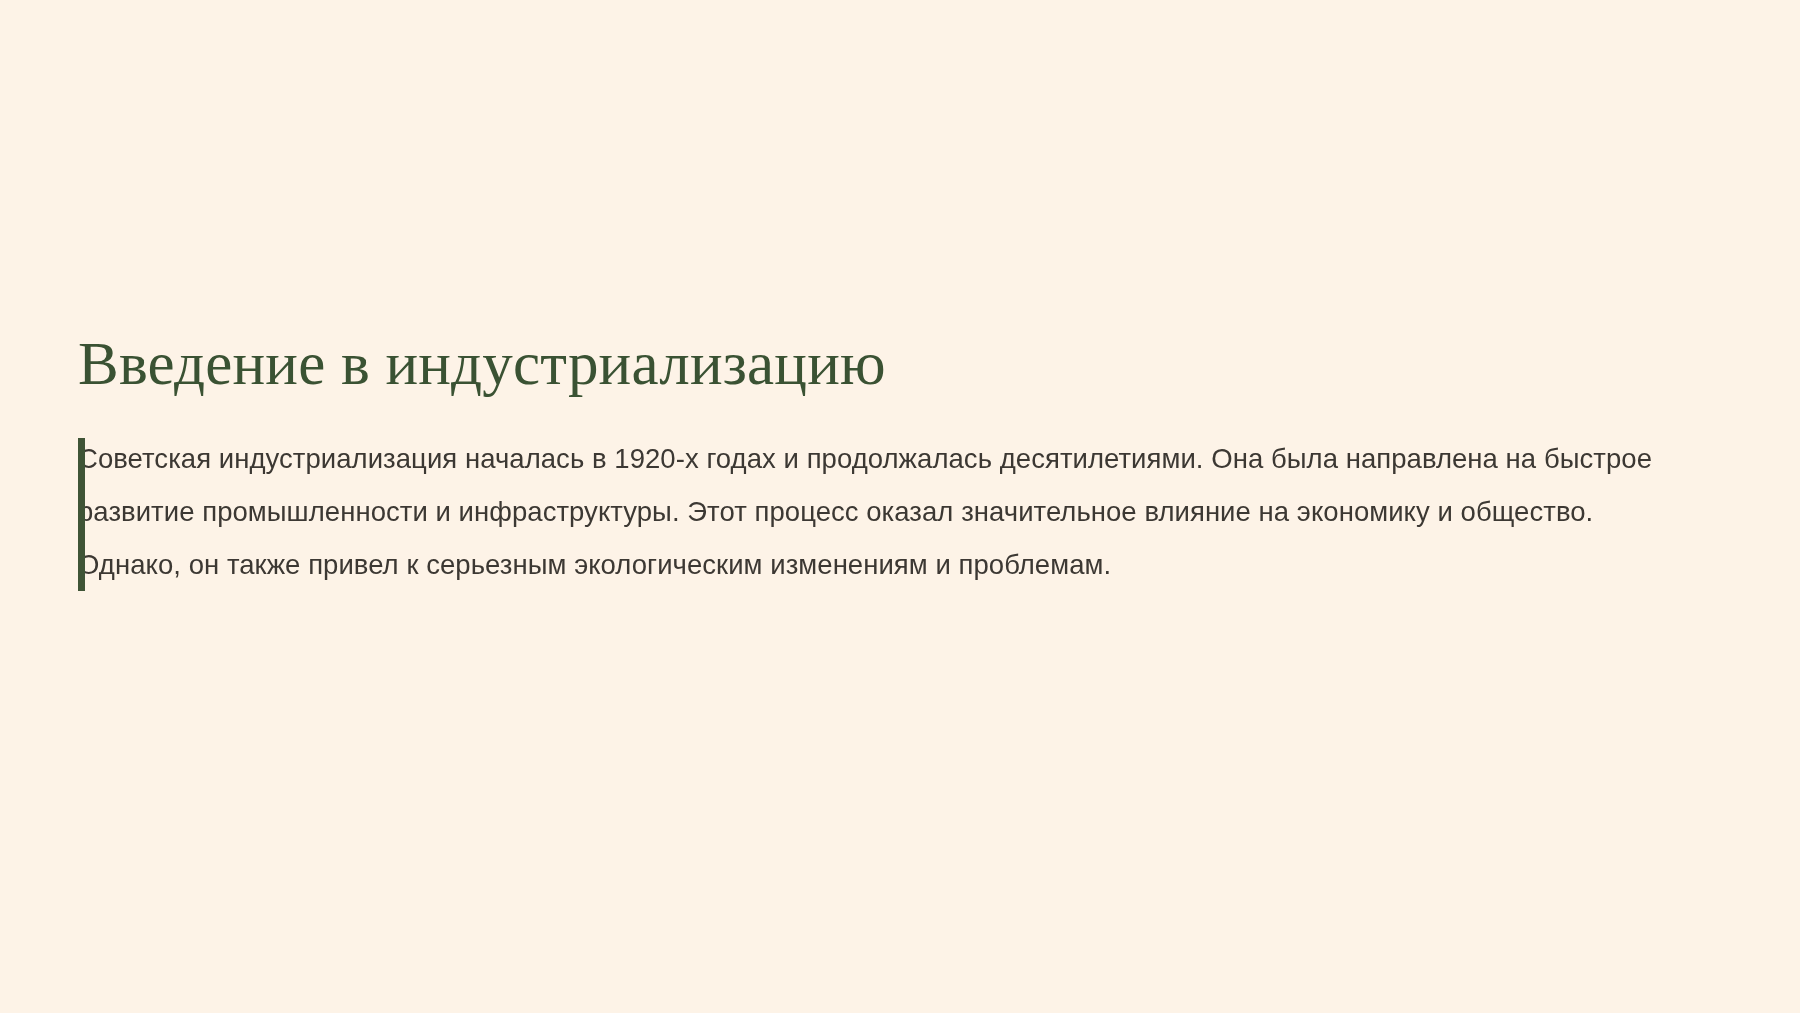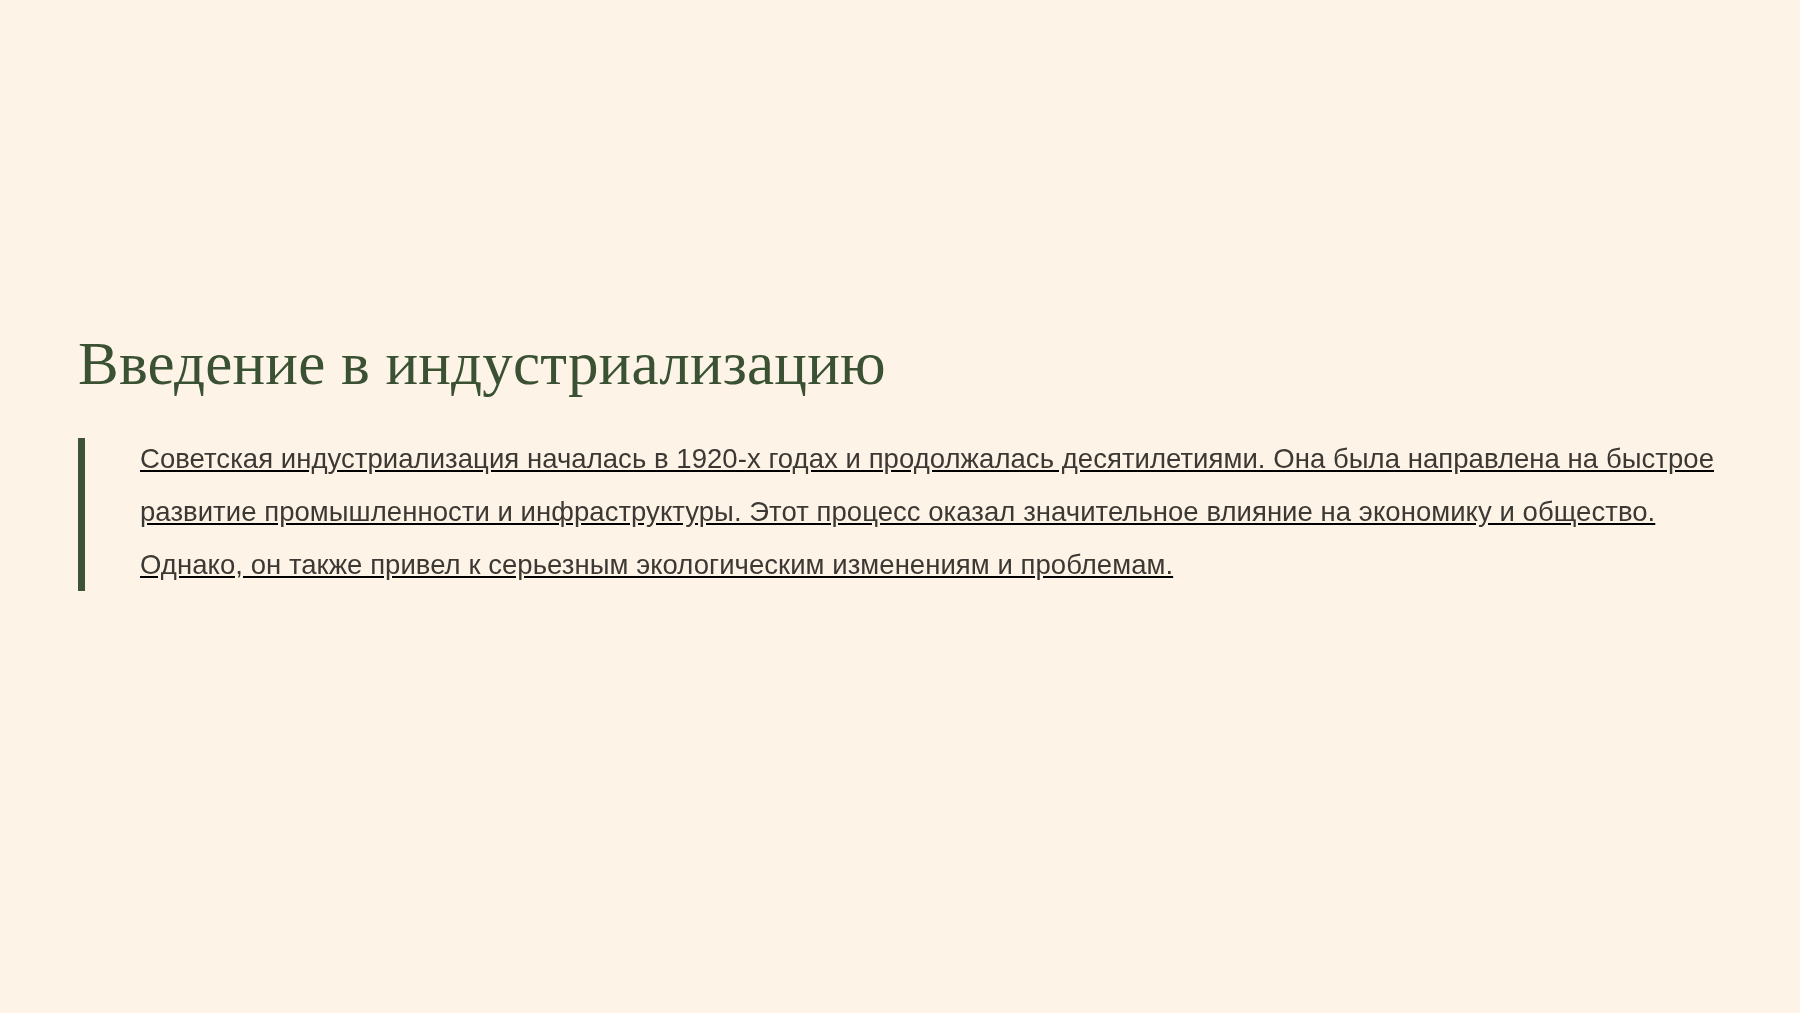--- a/index.html
+++ b/index.html
@@ -34,23 +34,21 @@
     font-weight: 400;
     font-size: 61px;
     line-height: 1.12;
     letter-spacing: 0.2px;
     color: #3a5233;
     white-space: nowrap;
   }
   .quote-block {
     position: relative;
     margin-top: 34px;
-    padding-left: 62px;
     box-sizing: border-box;
-    text-decoration: underline;
   }
   .accent-bar {
     position: absolute;
     left: 0;
     top: 6px;
     width: 7px;
     height: 153px;
     background: #3f5436;
   }
   .body-paragraph {

